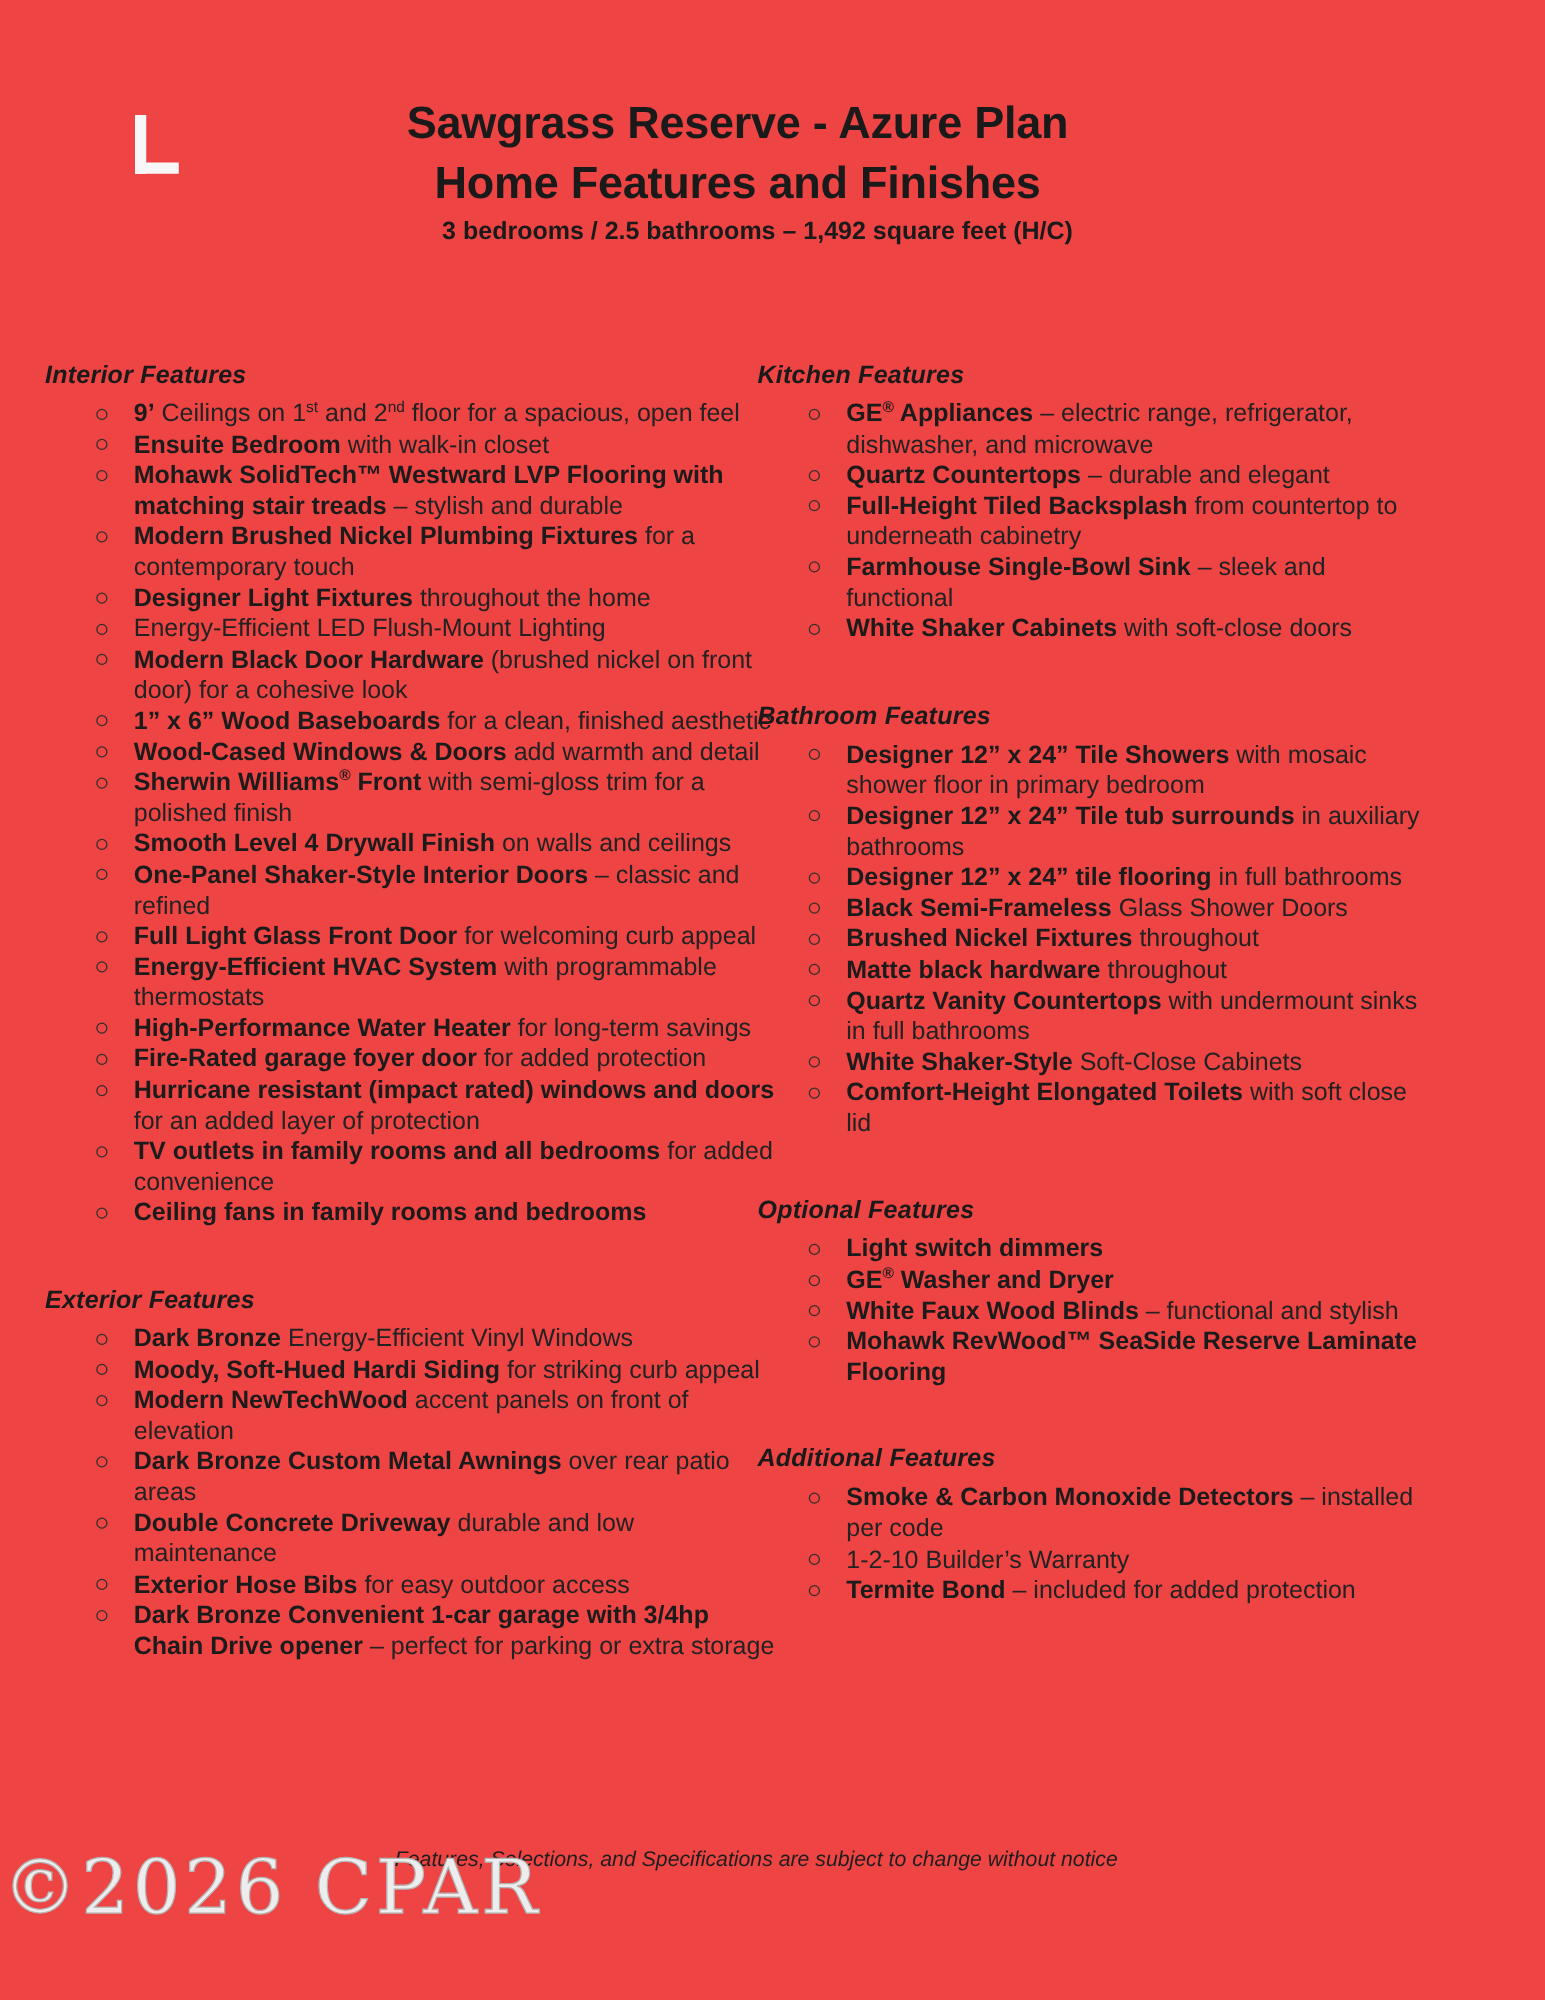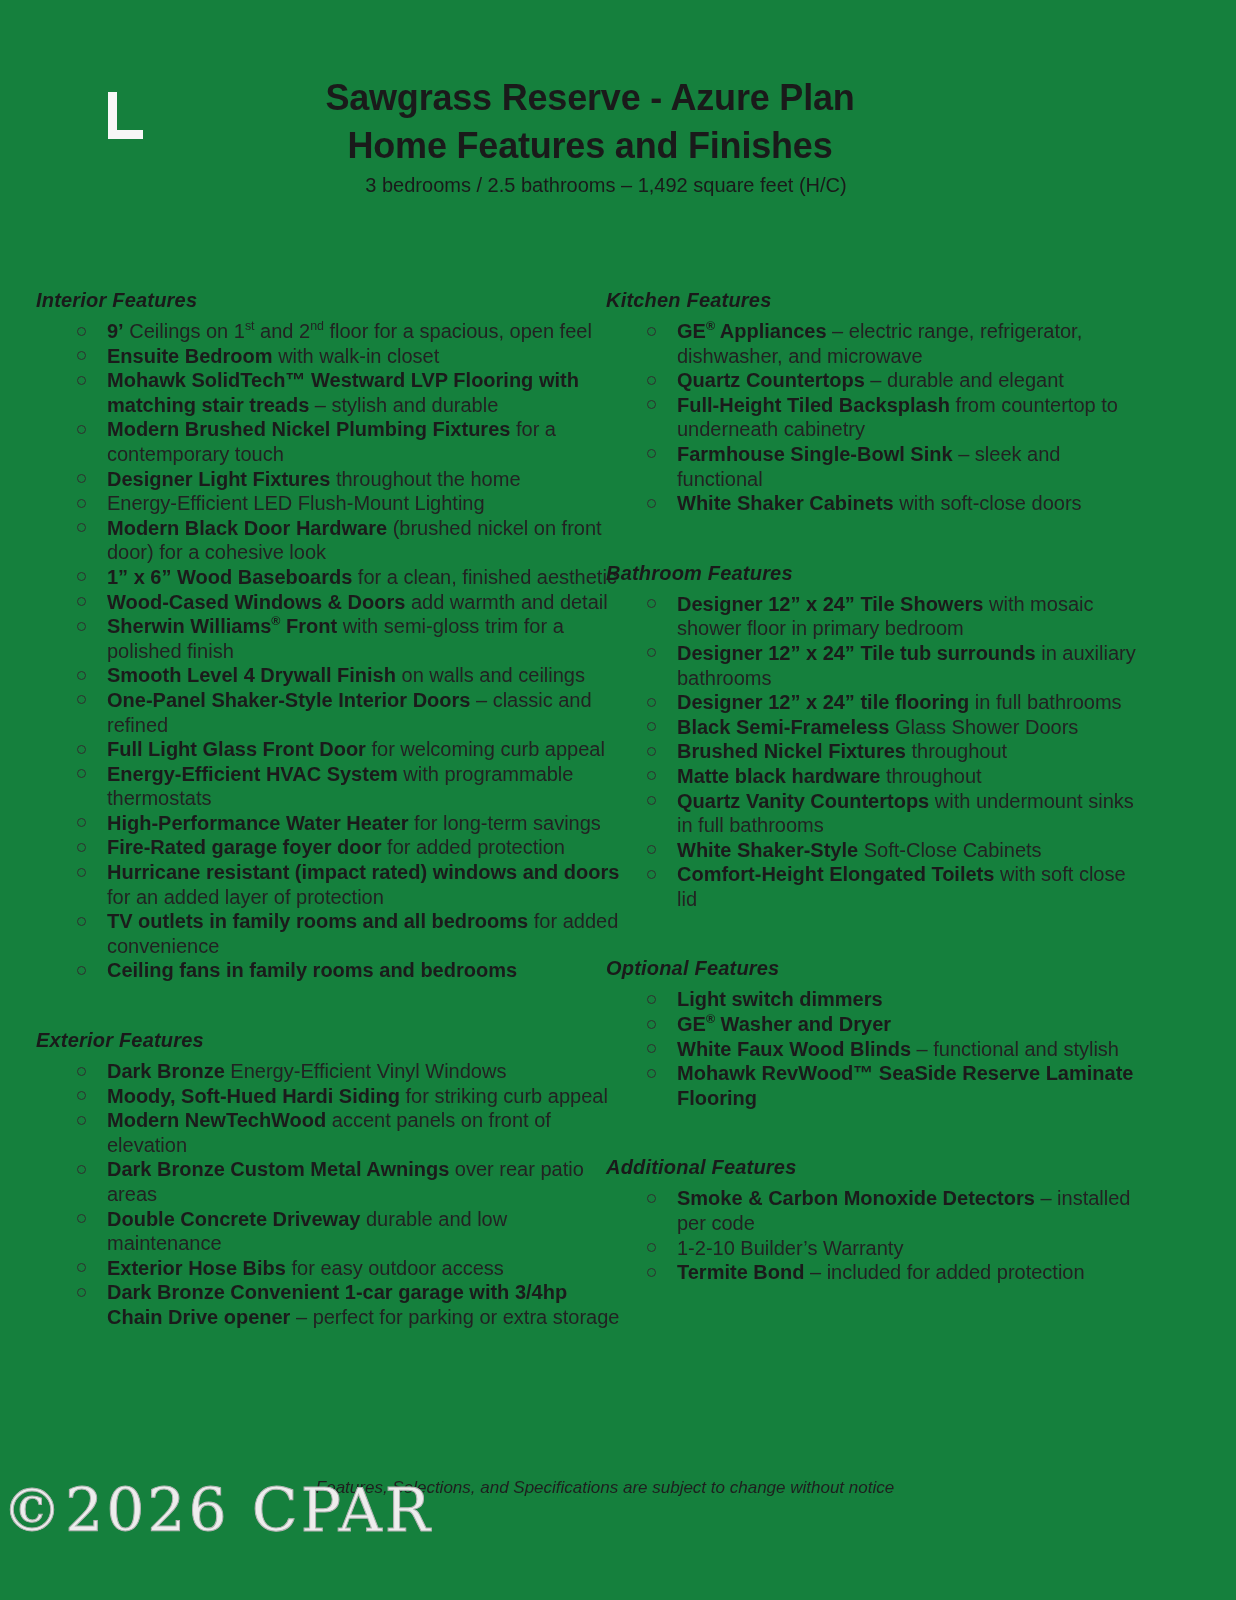--- a/index.html
+++ b/index.html
@@ -1,38 +1,38 @@
 <!DOCTYPE html>
 <html><head>
 <meta charset="utf-8">
 <style>
   html,body { margin:0; padding:0; background:#ffffff; }
   .page {
     position:relative;
     width:1236px; height:1600px;
-    background:#15803d;
+    background:#ef4444;
     font-family:"Liberation Sans", sans-serif;
     color:#1d1d1d;
     overflow:hidden;
   }
   
   .corner-mark{
     position:absolute; left:108px; top:92px; width:26px; height:38px;
     border-left:9px solid #f7f7f7; border-bottom:9px solid #f7f7f7;
   }
   .header{
     position:absolute; top:74px; left:0; width:1180px;
     text-align:center;
   }
   .title{
     font-size:36px; line-height:48px; font-weight:700; color:#1a1a1a;
     letter-spacing:-0.2px;
   }
   .subtitle{
-    font-size:20px; line-height:28px; font-weight:400; color:#1a1a1a;
+    font-size:20px; line-height:28px; font-weight:700; color:#1a1a1a;
     margin-top:1px;
     padding-left:32px;
   }
   .col{ position:absolute; top:285px; }
   .col-left{ left:36px;  width:591px; }
   .col-right{ left:606px; width:540px; }
   .feature-section + .feature-section{ margin-top:42px; }
   .section-title{
     margin:0 0 4px 0;
     font-size:20px; line-height:30px;

